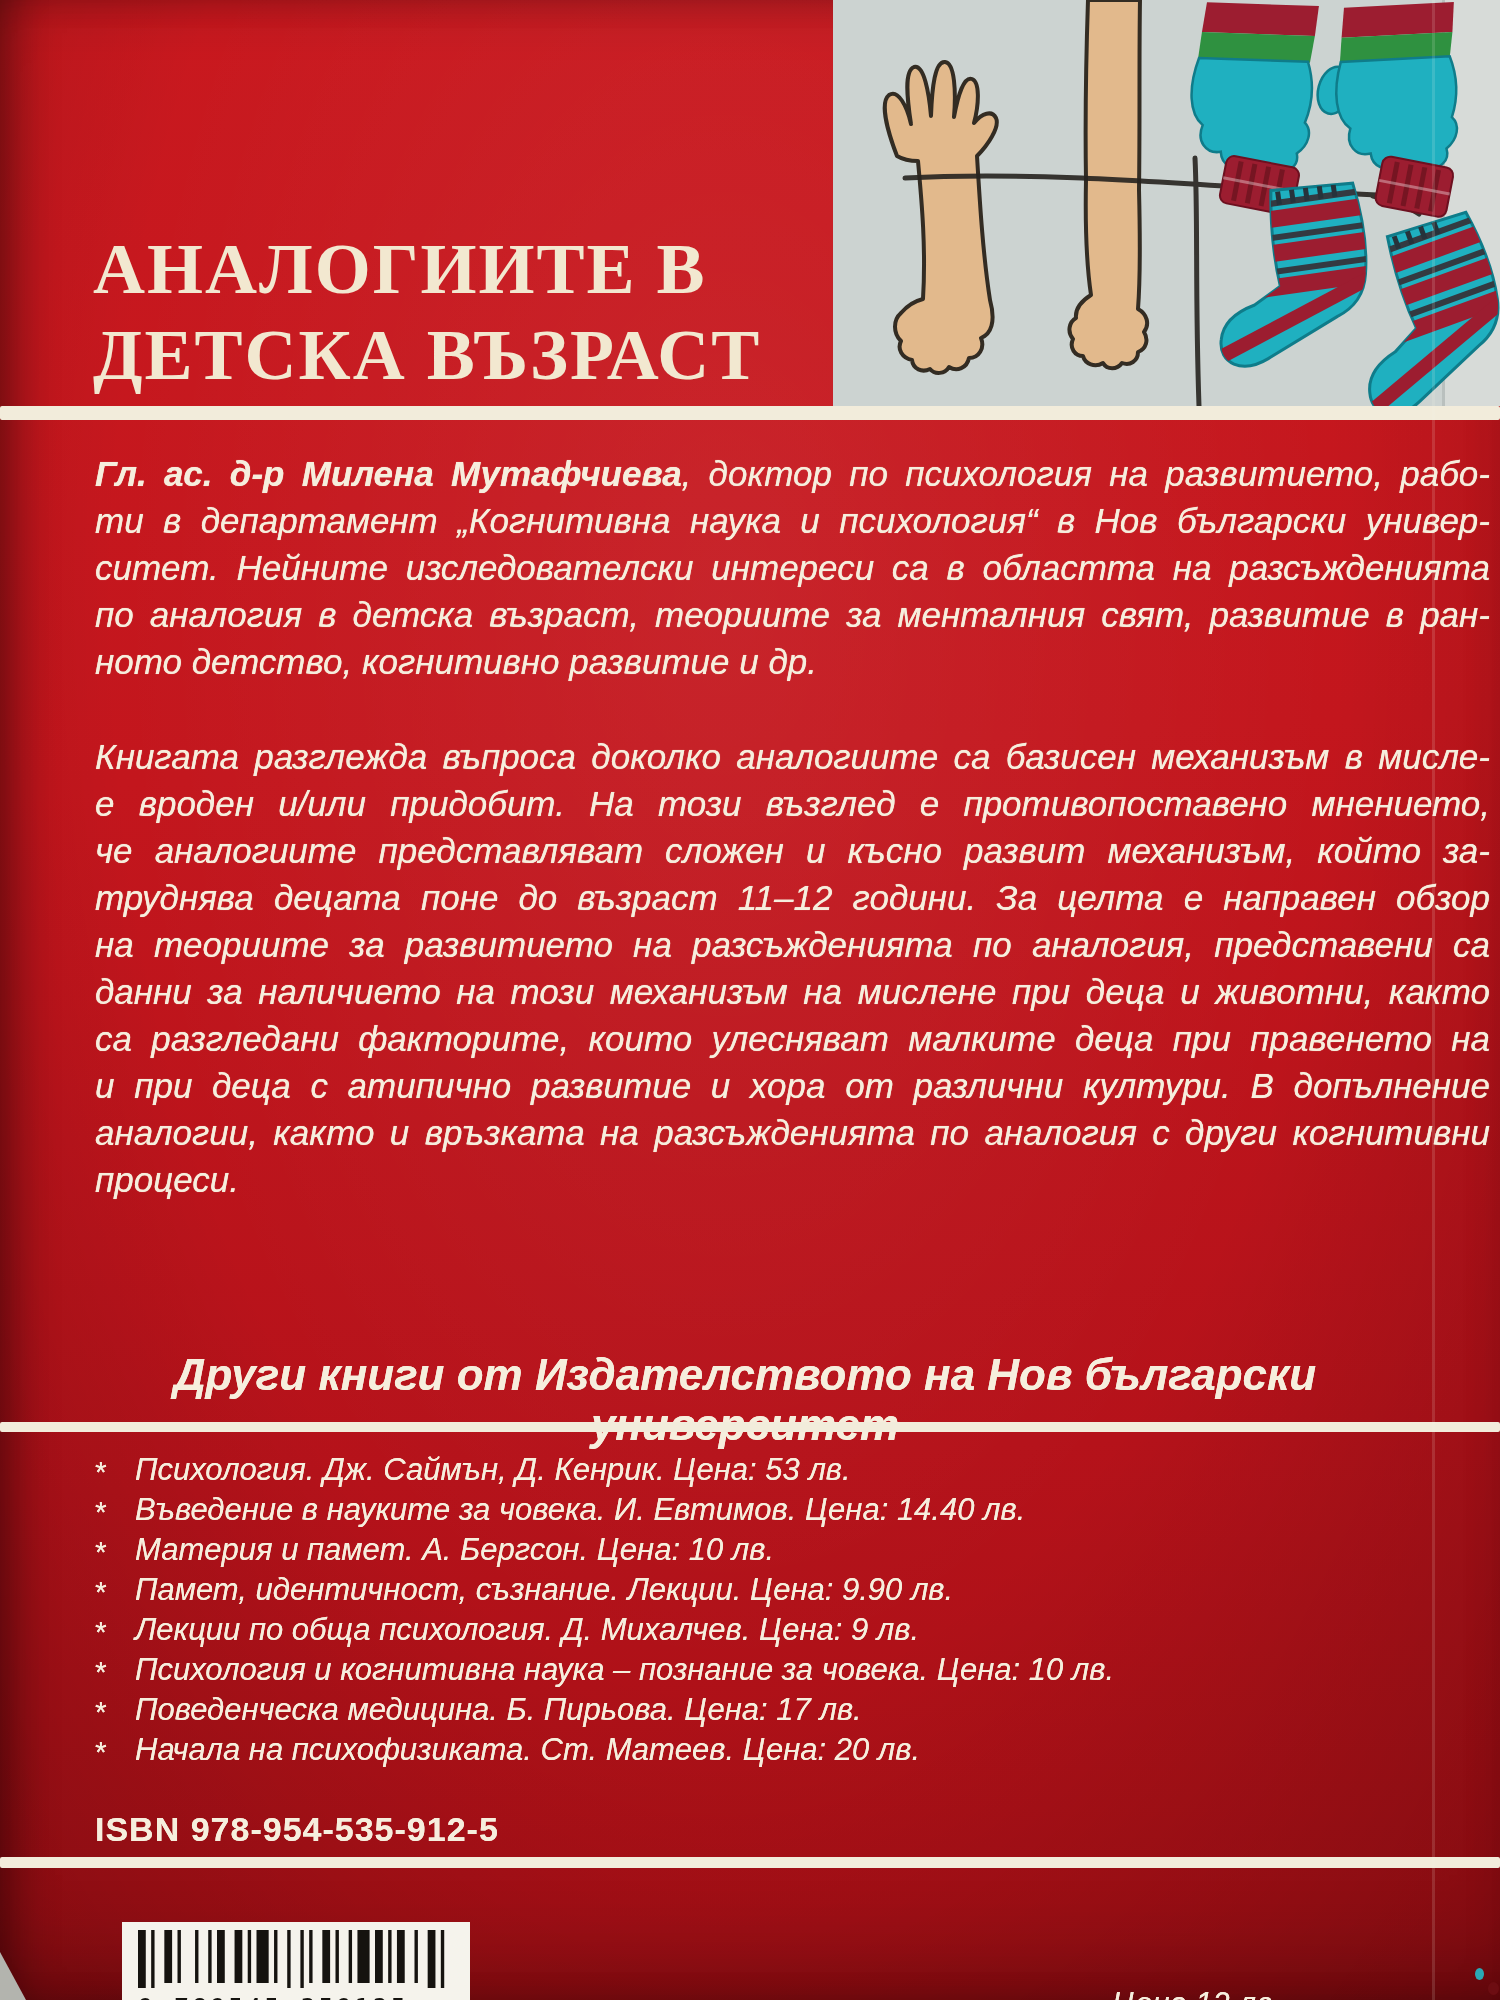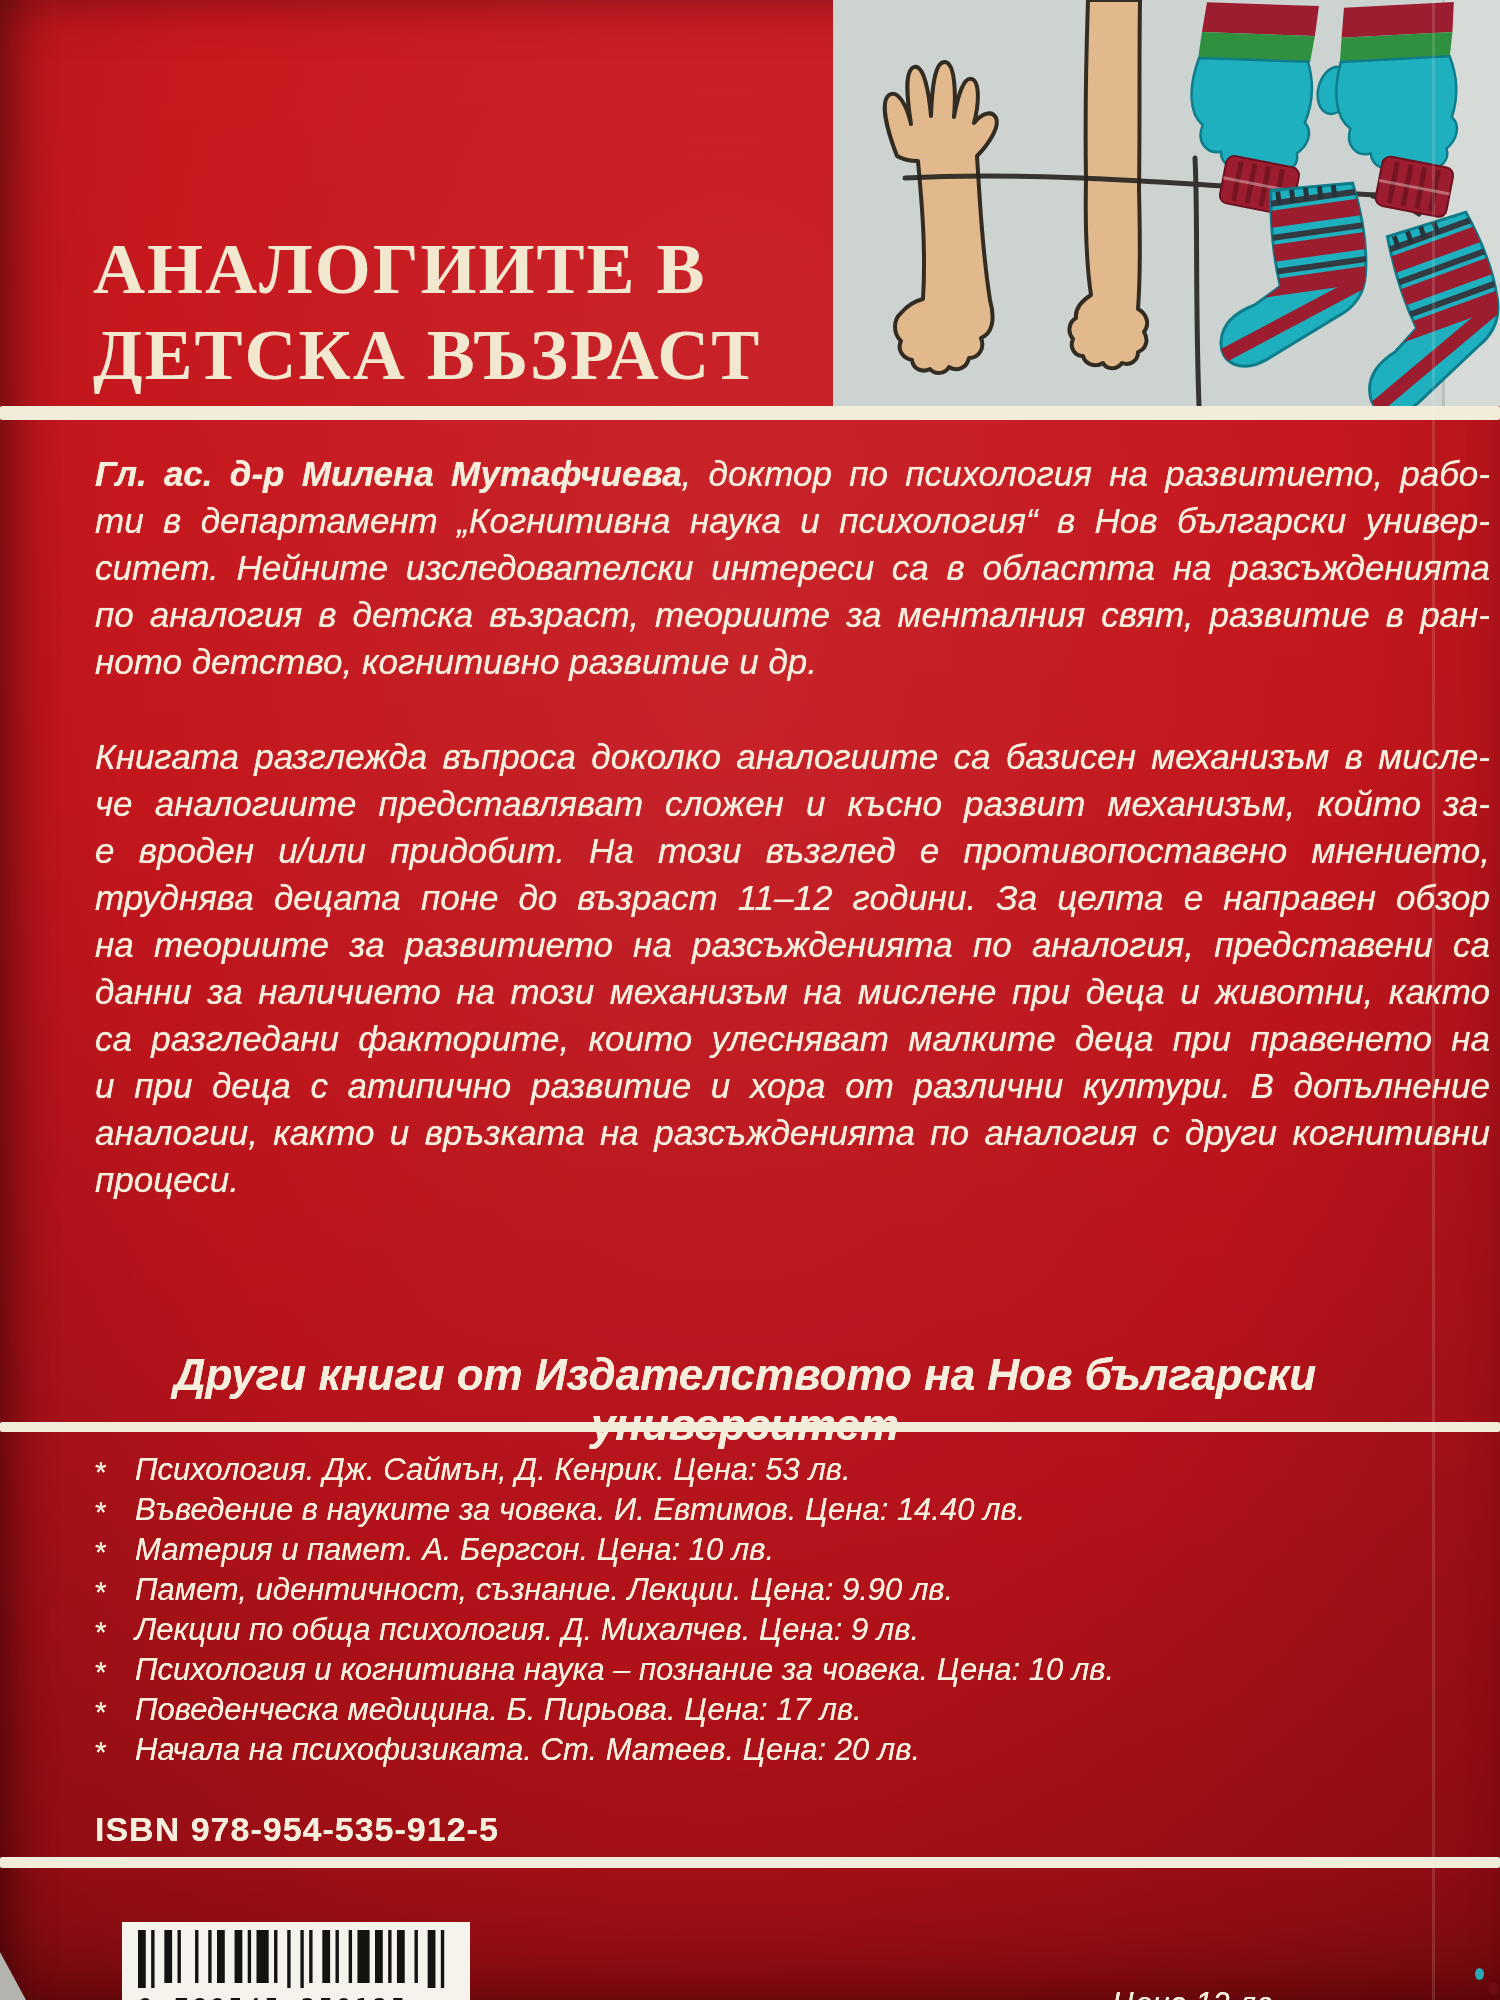--- a/index.html
+++ b/index.html
@@ -195,22 +195,22 @@
   <div class="abs para bio">
     <div class="jline"><span class="lead">Гл. ас. д-р Милена Мутафчиева</span><span>, доктор по психология на развитието, рабо-</span></div>
     <div class="jline">ти в департамент „Когнитивна наука и психология“ в Нов български универ-</div>
     <div class="jline">ситет. Нейните изследователски интереси са в областта на разсъжденията</div>
     <div class="jline">по аналогия в детска възраст, теориите за менталния свят, развитие в ран-</div>
     <div class="jline last">ното детство, когнитивно развитие и др.</div>
   </div>
 
   <div class="abs para synopsis">
     <div class="jline">Книгата разглежда въпроса доколко аналогиите са базисен механизъм в мисле-</div>
+    <div class="jline">е вроден и/или придобит. На този възглед е противопоставено мнението,</div>
     <div class="jline">че аналогиите представляват сложен и късно развит механизъм, който за-</div>
-    <div class="jline">е вроден и/или придобит. На този възглед е противопоставено мнението,</div>
     <div class="jline">труднява децата поне до възраст 11–12 години. За целта е направен обзор</div>
     <div class="jline">на теориите за развитието на разсъжденията по аналогия, представени са</div>
     <div class="jline">данни за наличието на този механизъм на мислене при деца и животни, както</div>
     <div class="jline">са разгледани факторите, които улесняват малките деца при правенето на</div>
     <div class="jline">и при деца с атипично развитие и хора от различни култури. В допълнение</div>
     <div class="jline">аналогии, както и връзката на разсъжденията по аналогия с други когнитивни</div>
     <div class="jline last">процеси.</div>
   </div>
 
   <div class="abs books-heading">Други книги от Издателството на Нов български университет</div>

